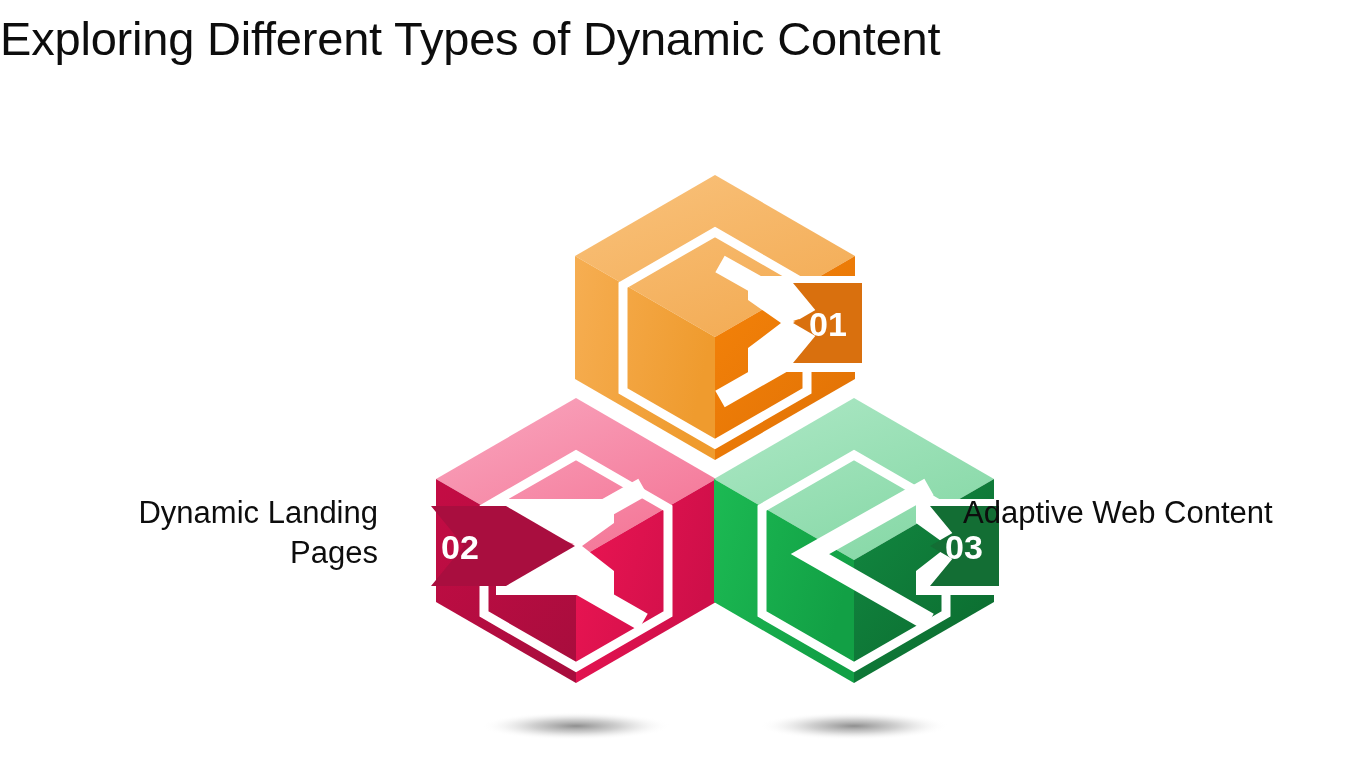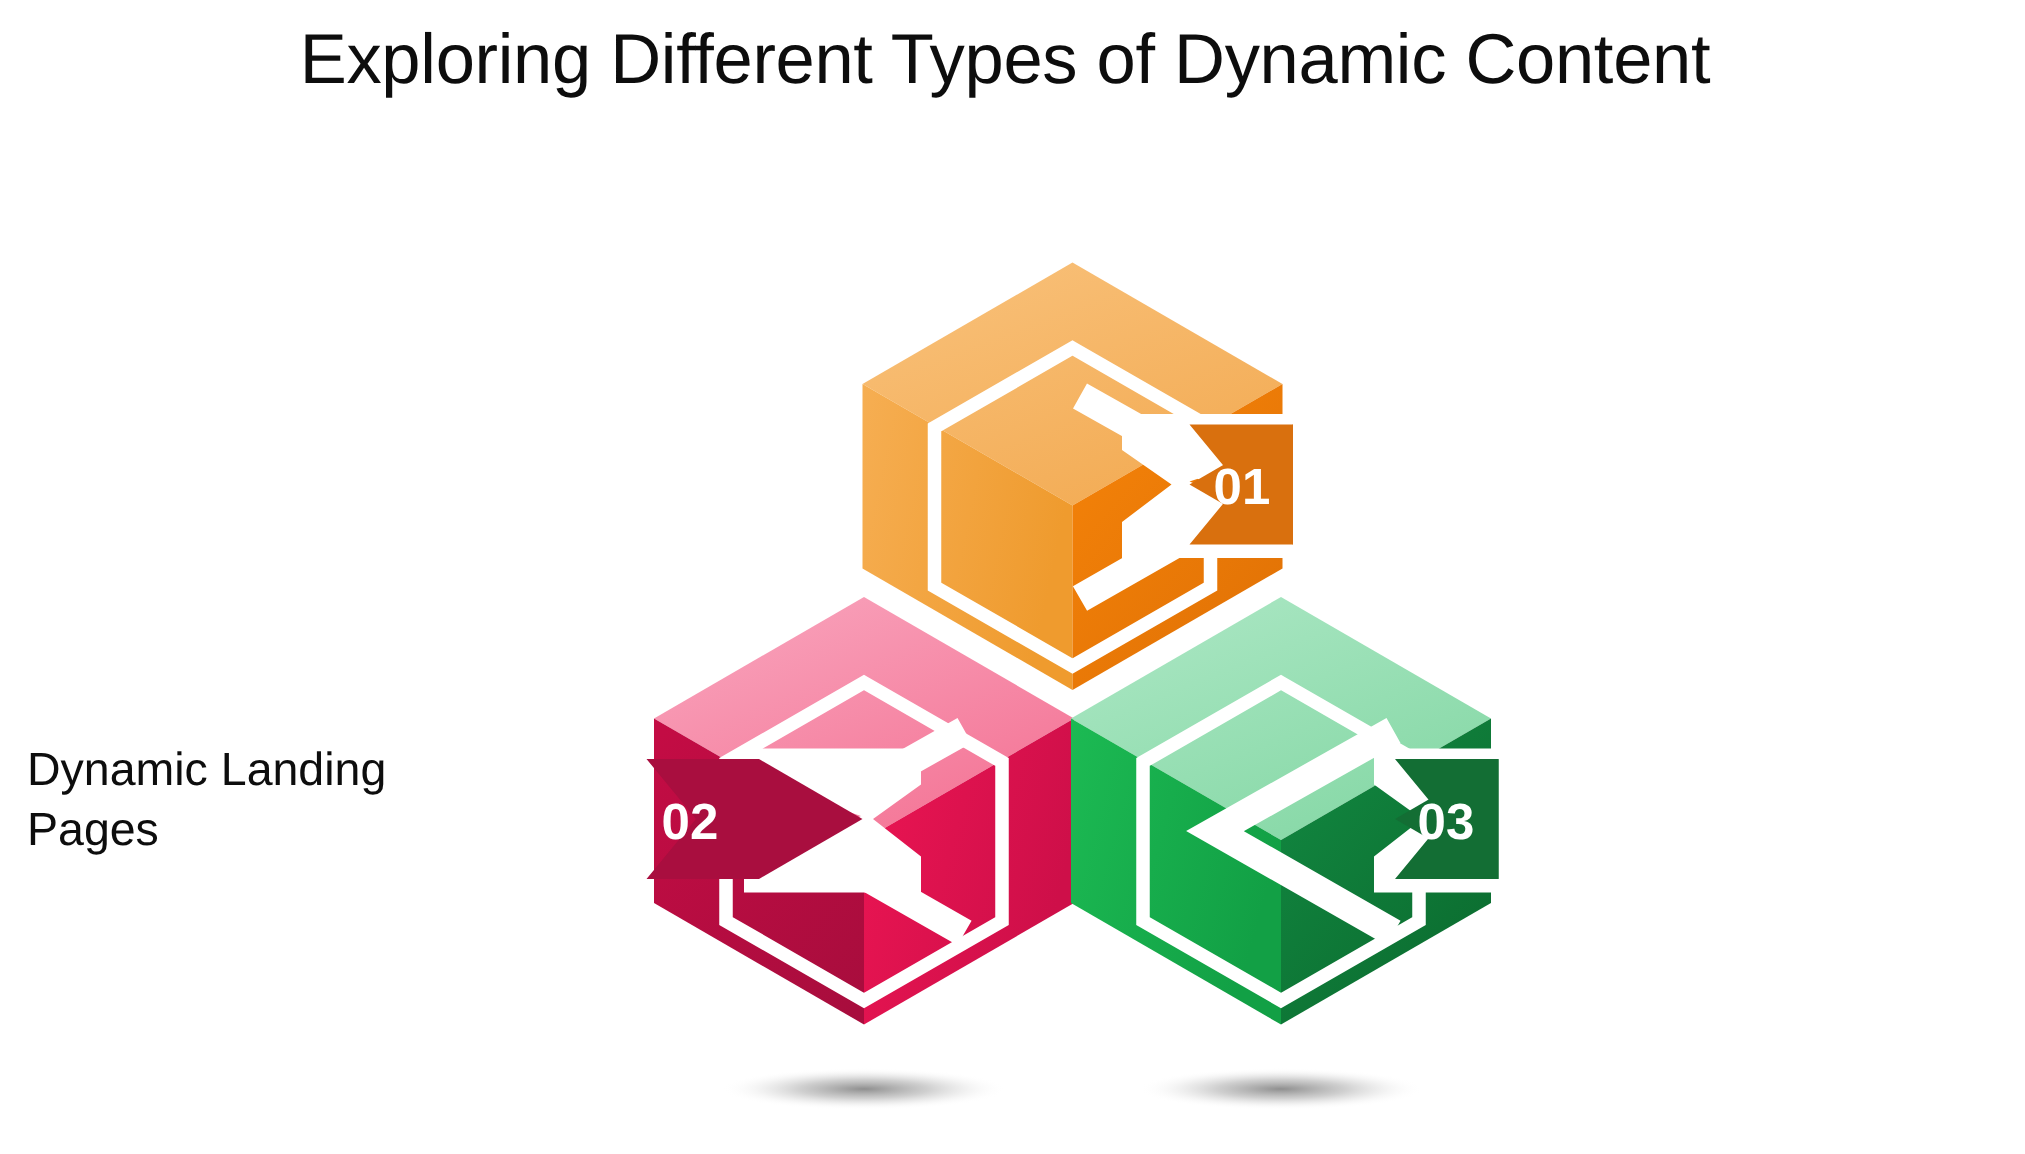--- a/index.html
+++ b/index.html
@@ -22,21 +22,20 @@
     height: 769px;
     background: #ffffff;
   }
 
   
   .slide-title {
     position: absolute;
     left: 0;
     top: 8px;
     width: 1340px;
-    text-align: center;
     font-size: 47px;
     line-height: 62px;
     font-weight: 400;
     color: #0d0d0d;
     letter-spacing: -0.2px;
     white-space: nowrap;
   }
 
   
   .diagram {
@@ -64,21 +63,21 @@
   }
   .label-01 {
     left: 831px;
     top: 270px;
     text-align: left;
   }
   .label-02 {
     left: 18px;
     top: 493px;
     width: 360px;
-    text-align: left;
+    text-align: right;
   }
   .label-03 {
     left: 963px;
     top: 493px;
     text-align: left;
     white-space: nowrap;
   }
 
   
   .watermark {
@@ -225,14 +224,15 @@
         <text x="928" y="559">03</text>
       </g>
     </svg>
   </div>
 
 
 
   <div class="label label-02">Dynamic Landing
 Pages</div>
 
+  <div class="label label-03">Adaptive Web Content</div>
 
 </div>
 
 </body></html>

